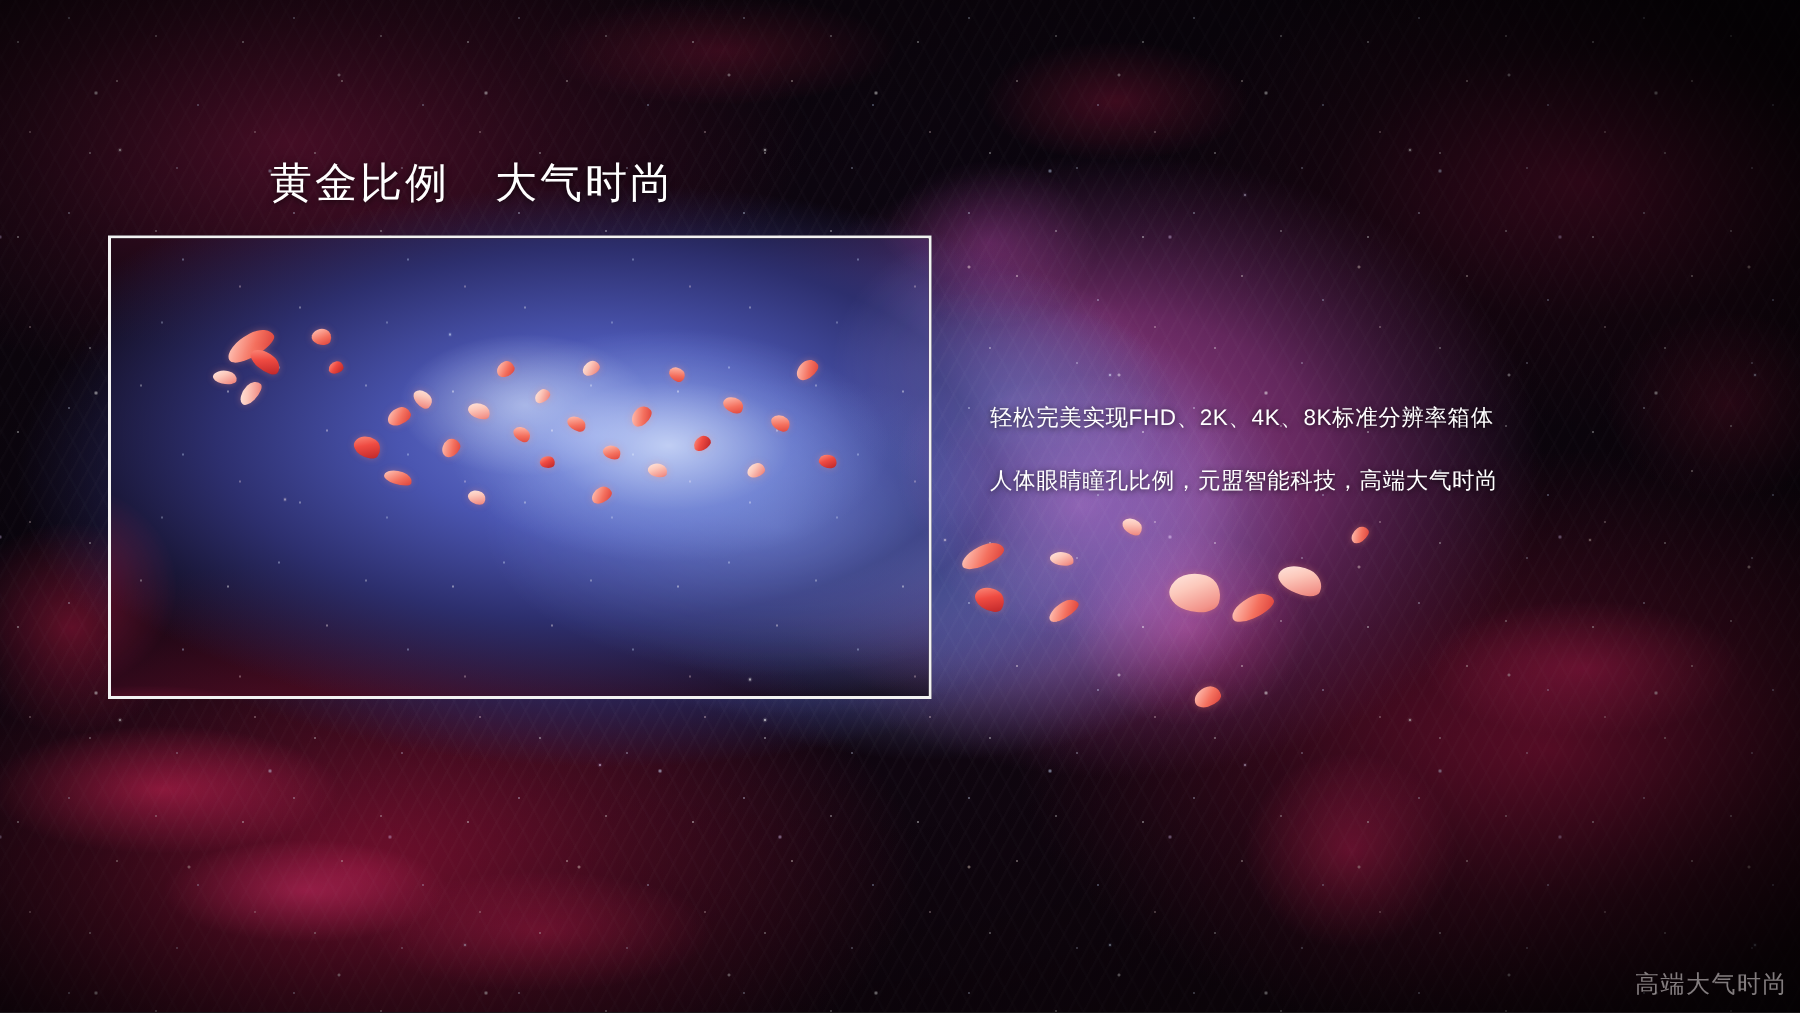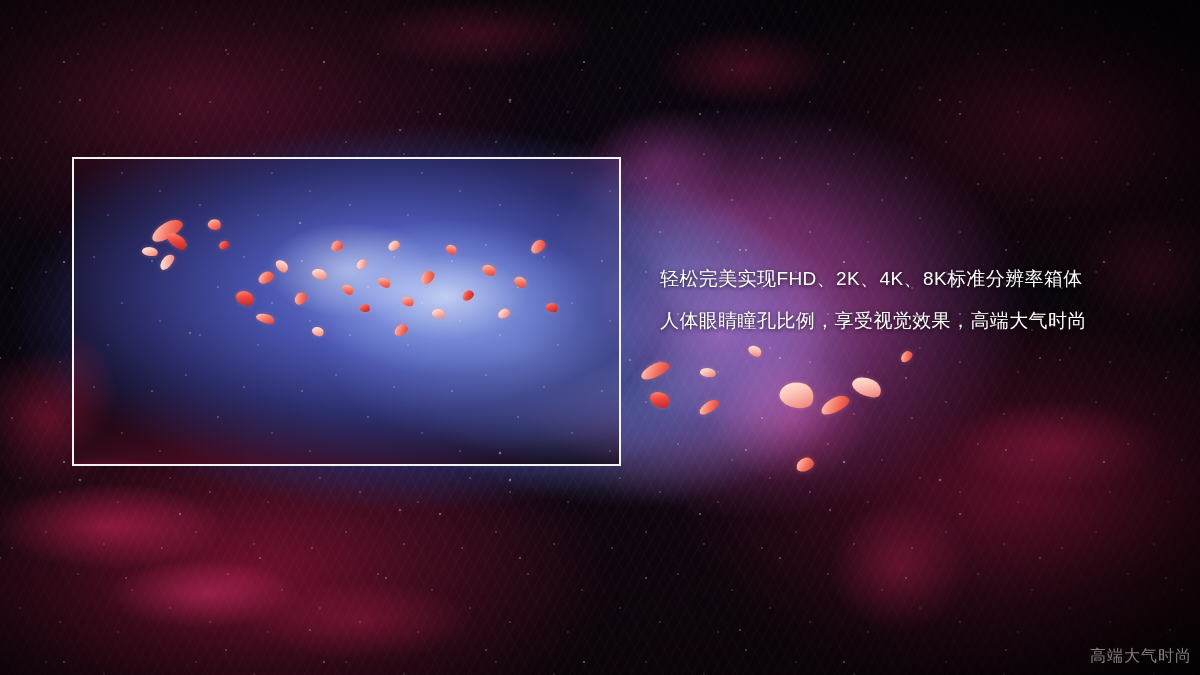--- a/index.html
+++ b/index.html
@@ -172,21 +172,21 @@
     letter-spacing: 2px;
     white-space: pre;
     text-shadow: 0 1px 5px rgba(0,0,0,0.75);
   }
   #body-copy {
     position: absolute;
     left: 660px;
     top: 258px;
     width: 500px;
     color: #ffffff;
-    font-size: 19px;
+    font-size: 15px;
     line-height: 42px;
     letter-spacing: 0.4px;
     text-shadow: 0 1px 4px rgba(0,0,0,0.8);
   }
   #body-copy .line { white-space: nowrap; }
 
   #watermark {
     position: absolute;
     right: 8px;
     bottom: 8px;
@@ -287,21 +287,22 @@
         <div class="petal" style="left: 492px; top: 292px; width: 14px; height: 10px; transform: rotate(32deg);"></div>
         <div class="petal pale" style="left: 508px; top: 336px; width: 12px; height: 9px; transform: rotate(-14deg);"></div>
         <div class="petal" style="left: 524px; top: 304px; width: 13px; height: 10px; transform: rotate(40deg);"></div>
         <div class="petal" style="left: 540px; top: 268px; width: 16px; height: 11px; transform: rotate(-34deg);"></div>
         <div class="petal deep" style="left: 556px; top: 330px; width: 12px; height: 9px; transform: rotate(22deg);"></div>
         <div class="petal" style="left: 404px; top: 352px; width: 14px; height: 10px; transform: rotate(-24deg);"></div>
         <div class="petal pale" style="left: 322px; top: 354px; width: 12px; height: 9px; transform: rotate(30deg);"></div>
       </div>
   </div>
 
+  <div id="headline">黄金比例　大气时尚</div>
 
   <div id="body-copy">
     <div class="line">轻松完美实现FHD、2K、4K、8K标准分辨率箱体</div>
-    <div class="line">人体眼睛瞳孔比例，享受视觉效果，高端大气时尚</div>
+    <div class="line">人体眼睛瞳孔比例，元盟智能科技，高端大气时尚</div>
   </div>
 
   <div id="watermark">高端大气时尚</div>
 
 </div>
 
 </body></html>

